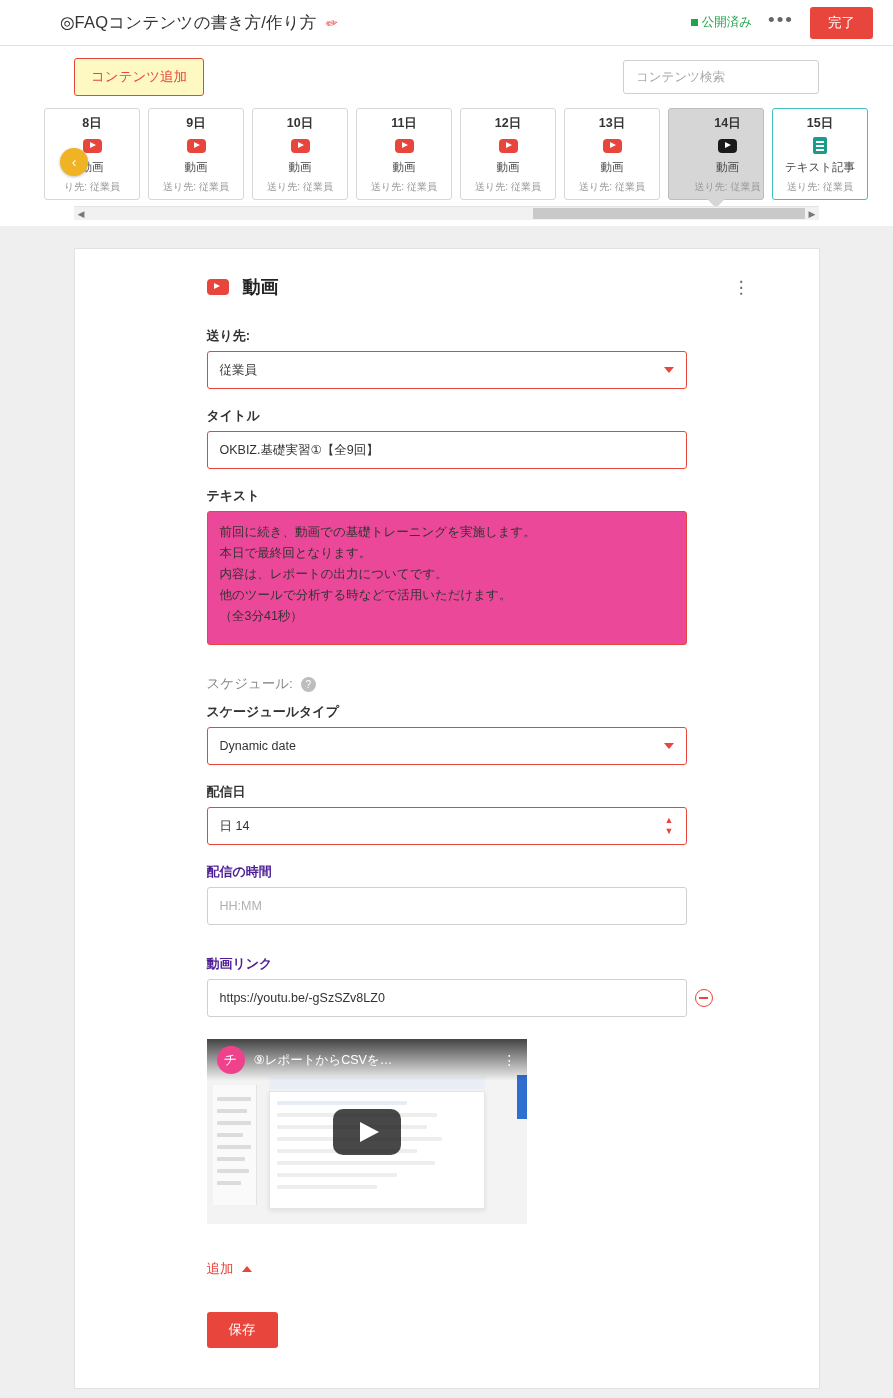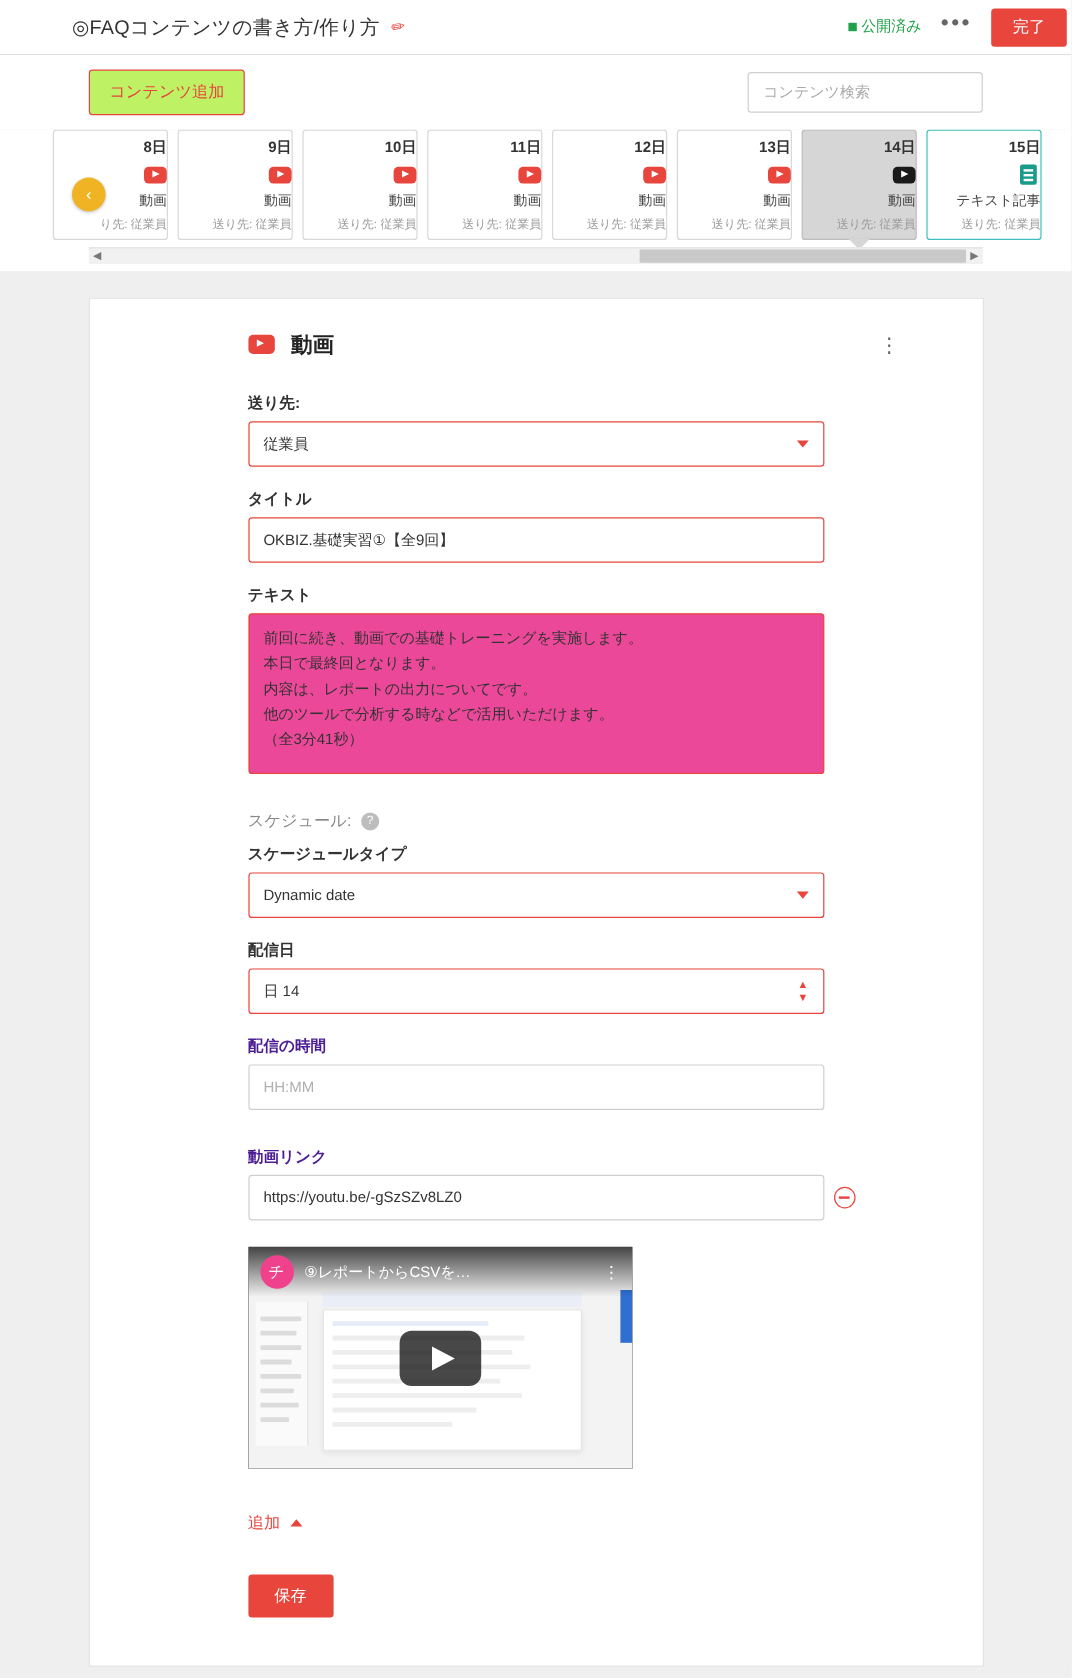--- a/index.html
+++ b/index.html
@@ -10,21 +10,21 @@
   }
   body { width: 893px; height: 1398px; position: relative; overflow: hidden; }
 
   
   .topbar {
     height: 46px;
     background: #ffffff;
     border-bottom: 1px solid #e0e0e0;
     display: flex;
     align-items: center;
-    padding: 0 4px 0 60px;
+    padding: 0 20px 0 60px;
     position: relative;
   }
   .doc-title {
     font-size: 16.5px;
     color: #333;
     letter-spacing: .2px;
     white-space: nowrap;
   }
   .title-edit-icon {
     margin-left: 10px;
@@ -75,21 +75,21 @@
     background: #ffffff;
     height: 62px;
     display: flex;
     align-items: center;
     padding: 0 74px;
     position: relative;
   }
   .add-content-btn {
     border: 1px solid #e8453c;
     color: #e8453c;
-    background: #bef264;
+    background: #fef9c3;
     border-radius: 3px;
     font-size: 13.5px;
     padding: 9px 16px;
     cursor: pointer;
   }
   .search-box {
     margin-left: auto;
     width: 196px;
     height: 34px;
     border: 1px solid #cfcfcf;
@@ -125,21 +125,21 @@
   }
   .card {
     width: 96px;
     min-width: 96px;
     height: 92px;
     border: 1px solid #d8d8d8;
     border-radius: 3px;
     background: #fff;
     display: flex;
     flex-direction: column;
-    align-items: flex-end;
+    align-items: center;
     padding-top: 6px;
     cursor: pointer;
     position: relative;
   }
   .card.first { margin-left: -18px; }
   .card .day {
     font-size: 12.5px;
     color: #333;
     font-weight: bold;
     margin-bottom: 6px;

